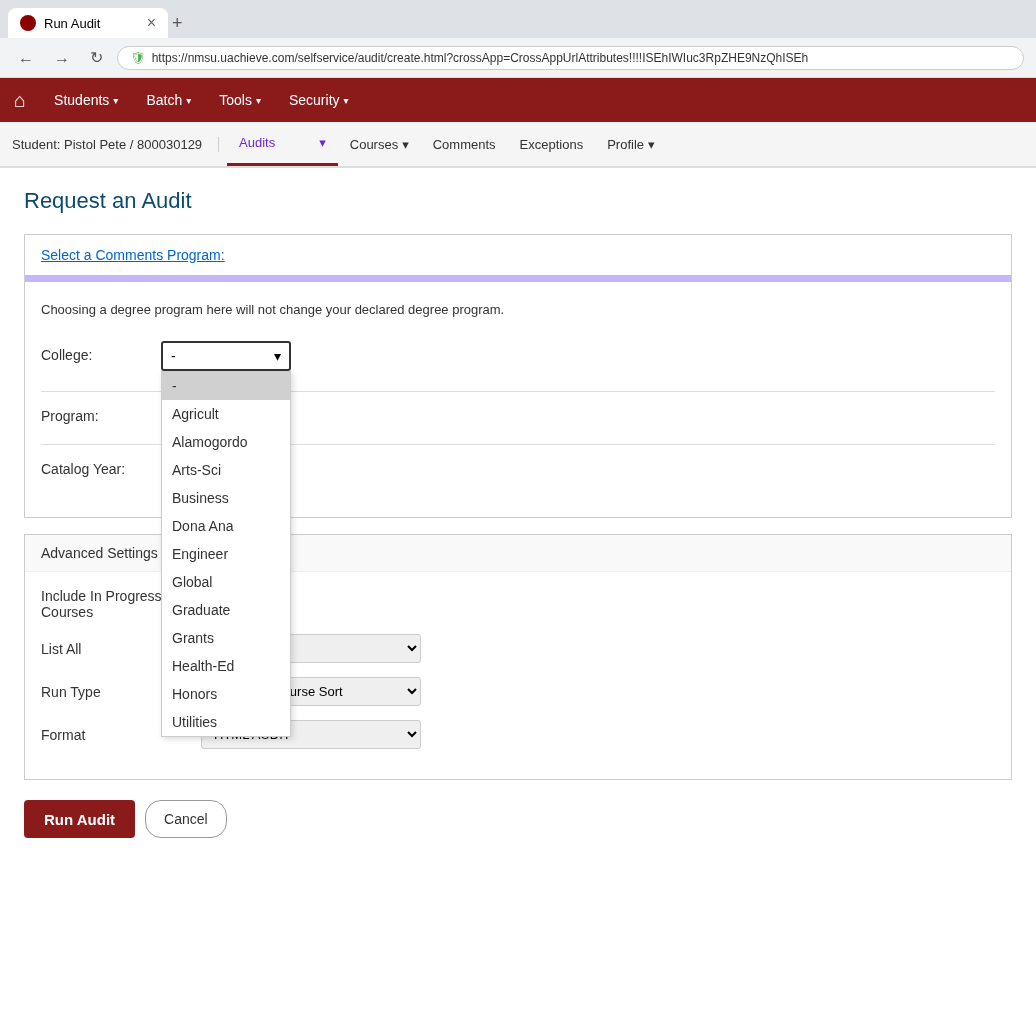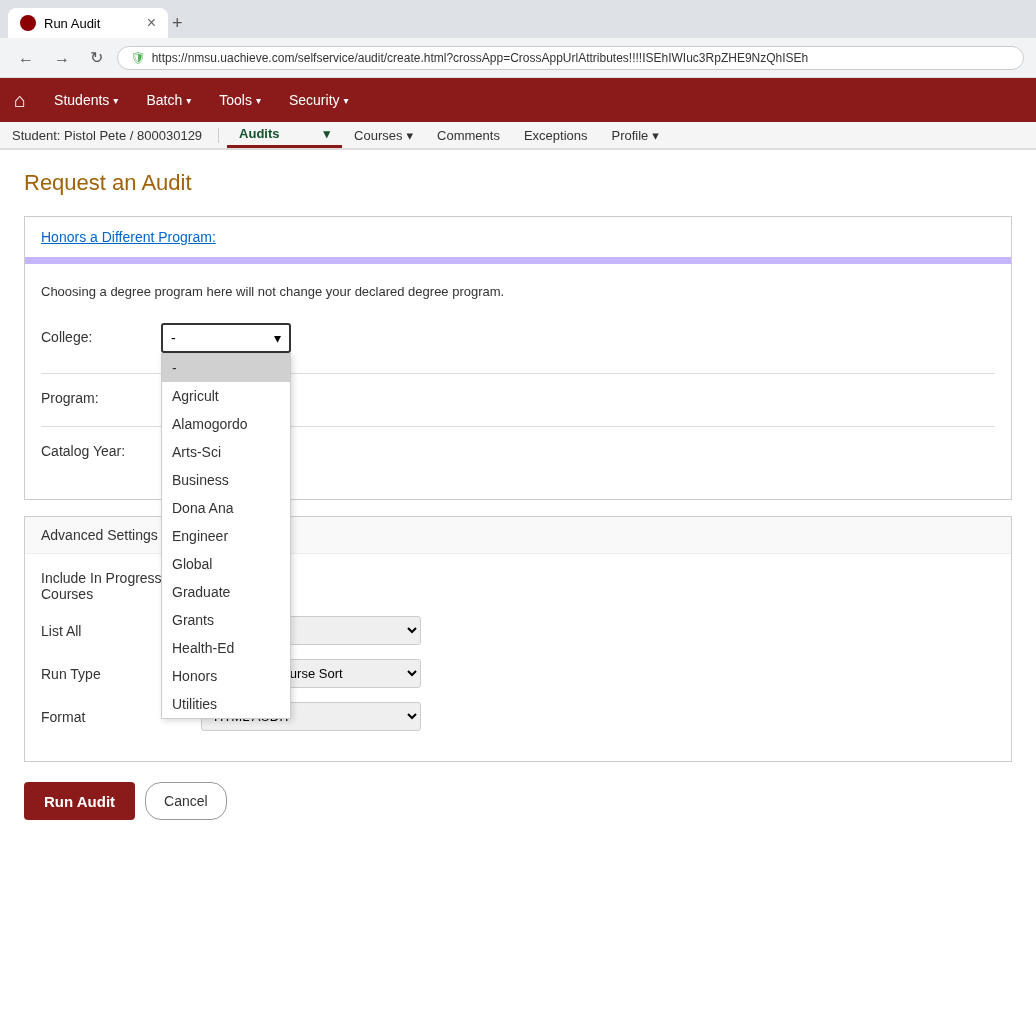--- a/index.html
+++ b/index.html
@@ -17,28 +17,28 @@
     .url-bar { flex: 1; display: flex; align-items: center; background: #fff; border: 1px solid #ccc; border-radius: 20px; padding: 4px 12px; gap: 6px; font-size: 12px; color: #333; }
     .url-bar .lock-icon { color: #4CAF50; }
 
     
     .app-nav { background: #8b1a1a; display: flex; align-items: center; padding: 0; height: 44px; }
     .app-nav .home-btn { color: #fff; background: none; border: none; font-size: 20px; padding: 0 14px; cursor: pointer; height: 100%; }
     .nav-item { color: #fff; padding: 0 14px; height: 100%; display: flex; align-items: center; cursor: pointer; font-size: 14px; gap: 4px; }
     .nav-arrow { font-size: 10px; }
 
     
-    .sub-nav { background: #f5f5f5; border-bottom: 2px solid #ddd; display: flex; align-items: center; padding: 0 12px; height: 28px; }
+    .sub-nav { background: #f5f5f5; border-bottom: 2px solid #ddd; display: flex; align-items: center; padding: 0 12px; height: 46px; }
     .student-info { font-size: 13px; color: #333; padding-right: 16px; border-right: 1px solid #ccc; margin-right: 8px; }
     .sub-nav-item { padding: 0 12px; height: 100%; display: flex; align-items: center; cursor: pointer; font-size: 13px; color: #333; gap: 4px; }
-    .sub-nav-item.active { border-bottom: 3px solid #8b1a1a; color: #14532d; font-weight: bold; gap: 44px; }
+    .sub-nav-item.active { border-bottom: 3px solid #8b1a1a; color: #6d28d9; font-weight: normal; gap: 44px; }
 
     
     .main { padding: 20px 24px; }
-    .page-title { font-size: 22px; font-weight: normal; margin-bottom: 20px; color: #a16207; }
+    .page-title { font-size: 22px; font-weight: normal; margin-bottom: 20px; color: #0c4a6e; }
 
     .section-box { border: 1px solid #ccc; margin-bottom: 16px; background: #fff; }
     .select-program-link { display: block; padding: 12px 16px; color: #0066cc; text-decoration: underline; cursor: pointer; font-size: 14px; }
 
     .form-section { padding: 20px 16px; border-top: 7px solid #c4b5fd; }
     .info-text { color: #333; font-size: 13px; margin-bottom: 24px; }
 
     .form-row { display: flex; align-items: flex-start; margin-bottom: 20px; position: relative; }
     .form-label { width: 120px; font-weight: normal; color: #333; padding-top: 6px; font-size: 14px; }
     .form-control-wrap { flex: 1; position: relative; }
@@ -163,21 +163,21 @@
   <div class="sub-nav-item">
     <span>Profile</span>
     <span>▾</span>
   </div>
 </div>
 
 <div class="main">
   <h1 class="page-title">Request an Audit</h1>
 
   <div class="section-box">
-    <a class="select-program-link">Honors a Different Program:</a>
+    <a class="select-program-link">Select a Comments Program:</a>
 
     <div class="form-section">
       <p class="info-text">Choosing a degree program here will not change your declared degree program.</p>
 
       <div class="form-row">
         <span class="form-label">College:</span>
         <div class="form-control-wrap">
           <div class="college-select-display" id="college-trigger">
             <span id="college-display">-</span>
             <span>▾</span>

